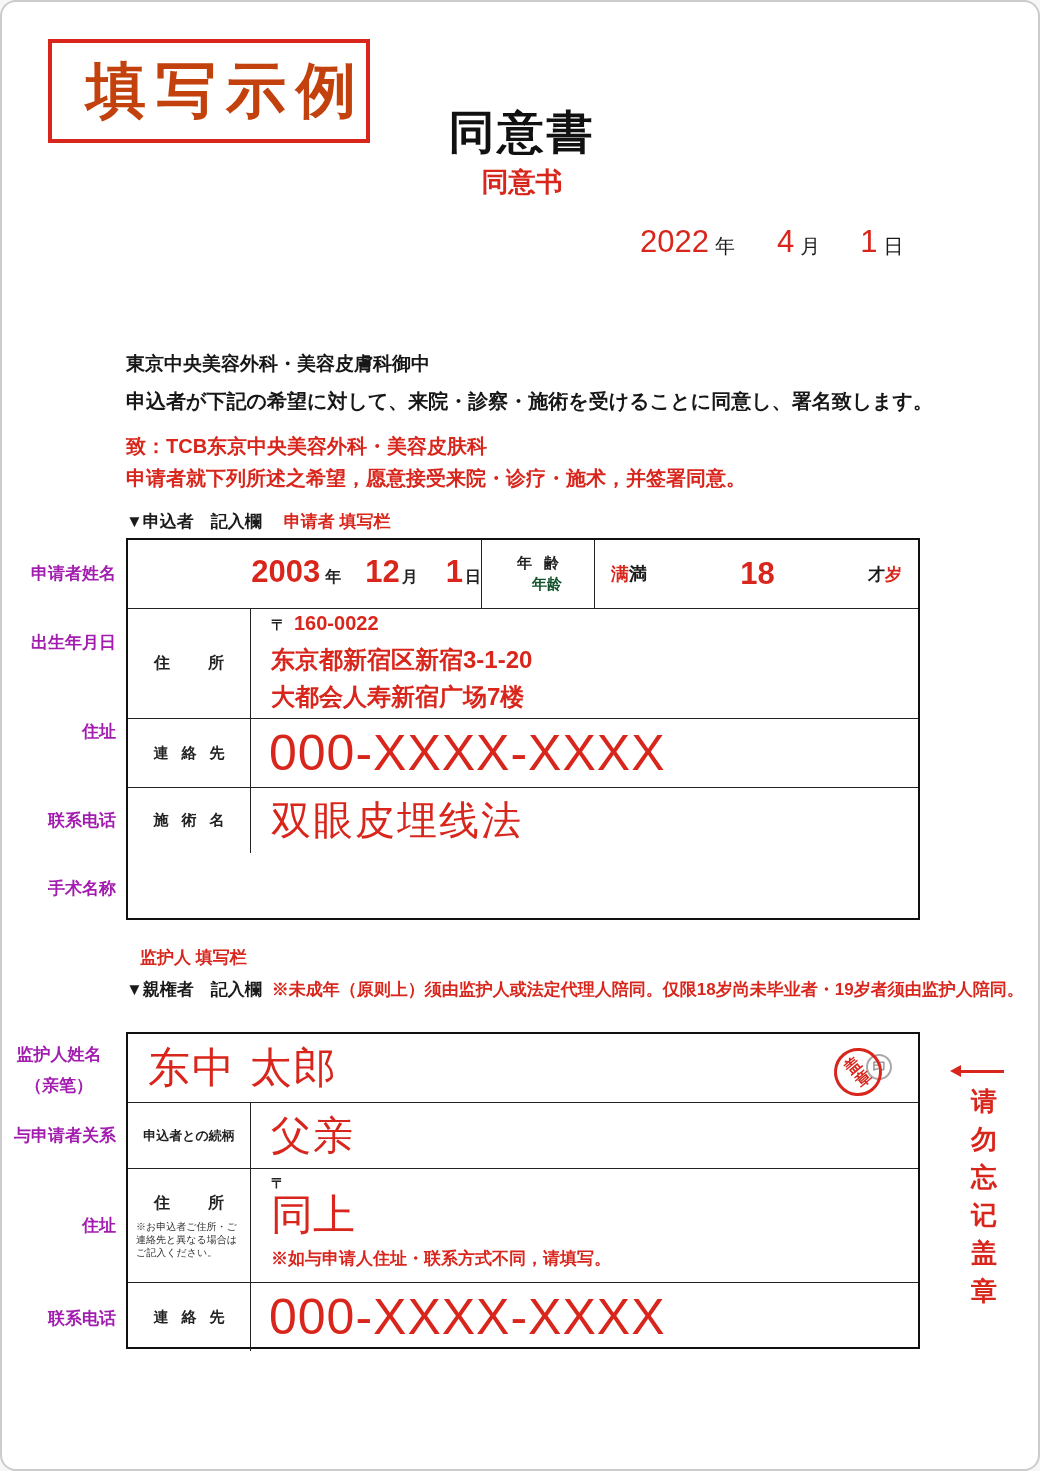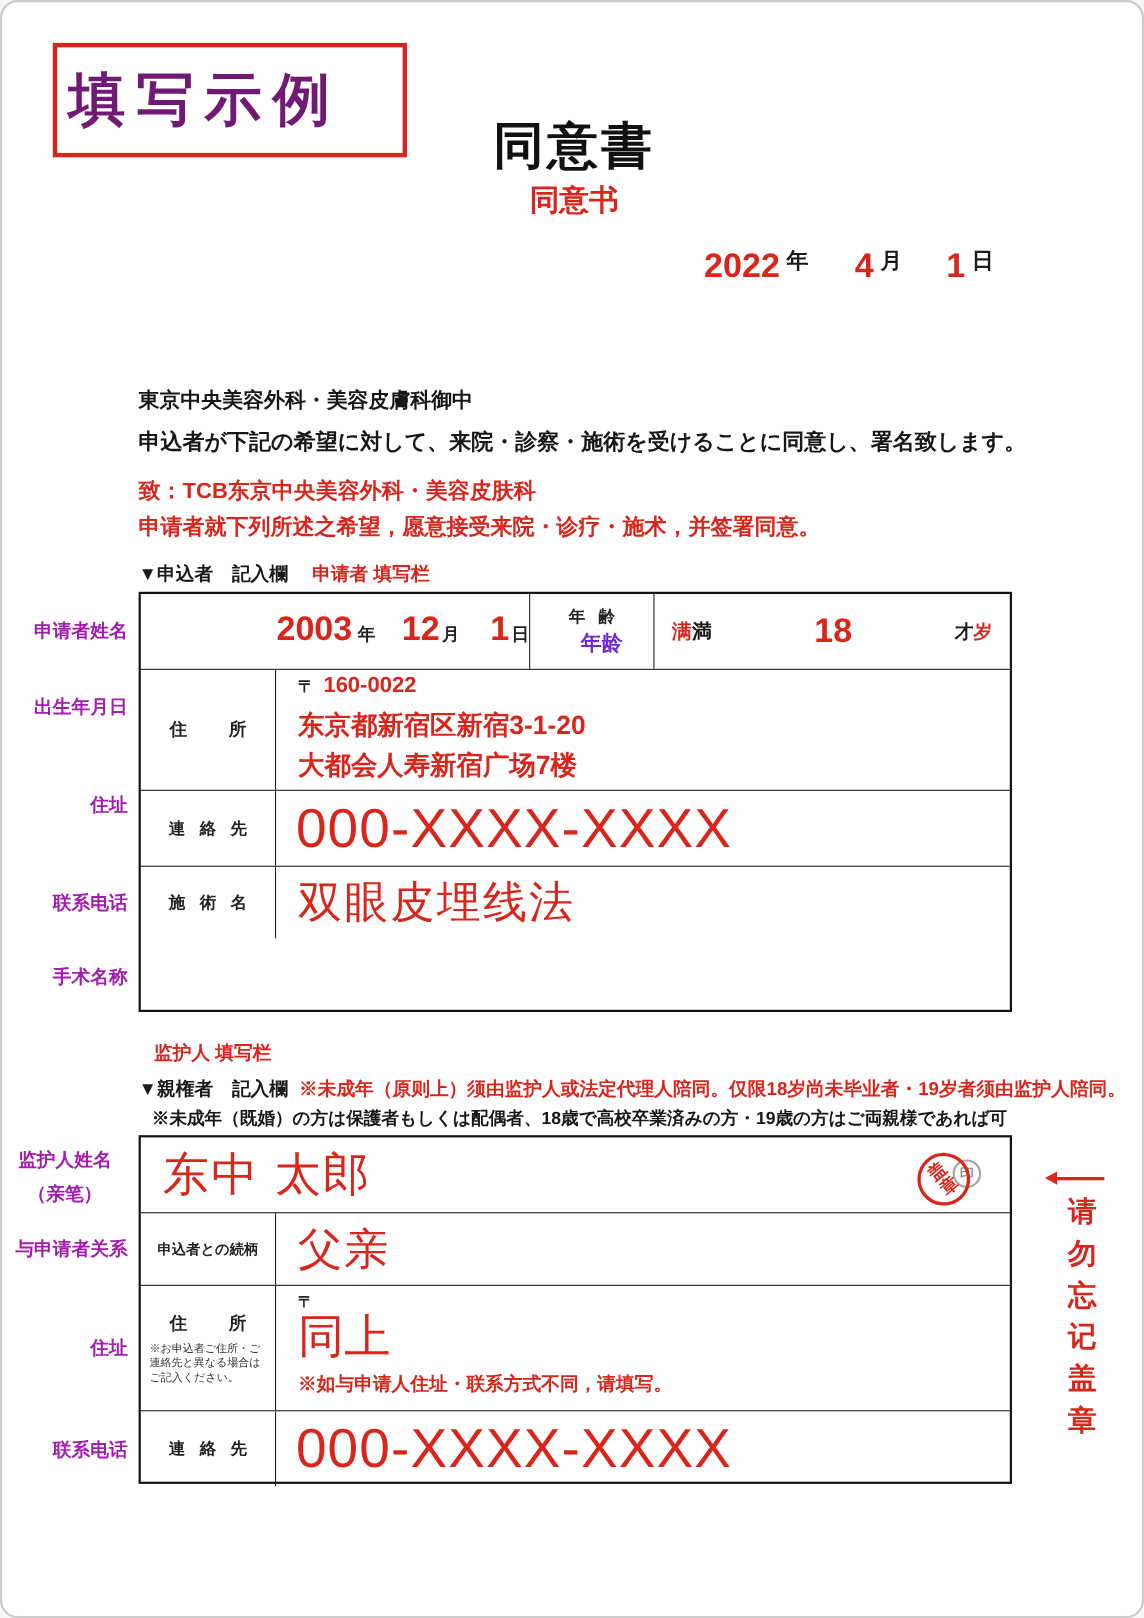--- a/index.html
+++ b/index.html
@@ -10,33 +10,33 @@
     background:#ffffff; border:2px solid #cccccc; border-radius:16px; overflow:hidden;
     color:#1a1a1a;
   }
   .red { color:#d9261c; }
   .abs { position:absolute; }
   .nowrap { white-space:nowrap; }
 
   
   .example-box {
     left:46px; top:37px; width:322px; height:104px;
-    border:4px solid #d9261c; display:flex; align-items:center; justify-content:flex-start;
-    font-size:52px; font-weight:bold; color:#701a75; letter-spacing:10px; padding-left:10px;
+    border:4px solid #d9261c; display:flex; align-items:center; justify-content:flex-end;
+    font-size:60px; font-weight:bold; color:#c2410c; letter-spacing:10px; padding-left:10px;
   }
   .doc-title {
     left:0; top:100px; width:1040px; text-align:center;
     font-family:"DejaVu Serif", serif; font-size:46px; font-weight:bold; color:#111;
     letter-spacing:3px;
   }
   .doc-subtitle {
     left:0; top:162px; width:1040px; text-align:center;
     font-size:27px; font-weight:bold; color:#d9261c;
   }
-  .date-line { left:638px; top:222px; display:flex; align-items:flex-start; font-weight:bold; }
+  .date-line { left:638px; top:222px; display:flex; align-items:flex-end; font-weight:normal; }
   .date-num { font-size:31px; color:#d9261c; }
   .date-unit { font-size:20px; color:#1a1a1a; margin-left:6px; }
   .gap40 { margin-left:42px; } .gap38 { margin-left:40px; }
 
   
   .intro-jp1 { left:124px; top:349px; font-size:19px; font-weight:bold; color:#171717; }
   .intro-jp2 { left:124px; top:386px; font-size:20px; font-weight:bold; color:#171717; }
   .intro-cn1 { left:124px; top:431px; font-size:20px; font-weight:bold; }
   .intro-cn2 { left:124px; top:463px; font-size:20px; font-weight:bold; }
 
@@ -81,21 +81,21 @@
   .phone-red { font-size:50px; font-weight:400; color:#d9261c; padding-left:18px; letter-spacing:1px; }
 
   
   .datecell { width:354px; flex:none; border-right:1.5px solid #222; display:flex; align-items:baseline; justify-content:flex-end; padding-top:14px; }
   .d-num { font-size:31px; font-weight:bold; color:#d9261c; }
   .d-unit { font-size:16px; font-weight:bold; color:#222; margin-left:5px; }
   .d-sp1 { margin-left:24px; } .d-sp2 { margin-left:28px; }
   .agelblcell { width:113px; flex:none; border-right:1.5px solid #222;
     display:flex; flex-direction:column; align-items:center; justify-content:center; font-weight:bold; }
   .agelbl-jp { font-size:15px; color:#222; letter-spacing:12px; padding-left:12px; }
-  .agelbl-cn { font-size:19px; color:#6d28d9; margin-top:2px; margin-left:18px; }
+  .agelbl-cn { font-size:15px; color:#14532d; margin-top:2px; margin-left:18px; }
   .agecell { flex:1; display:flex; align-items:center; justify-content:space-between; padding:0 16px; }
   .age-prefix { font-size:18px; font-weight:bold; }
   .age-num { font-size:31px; font-weight:bold; color:#d9261c; }
   .age-suffix { font-size:17px; font-weight:bold; }
 
   
   .addr-val { flex-direction:column; align-items:flex-start; justify-content:center; padding-left:20px; }
   .postal-row { display:flex; align-items:baseline; margin-bottom:6px; }
   .postal-mark { font-size:15px; font-weight:bold; color:#222; margin-right:8px; }
   .postal-num { font-size:20px; font-weight:bold; color:#d9261c; }
@@ -215,21 +215,20 @@
         <span class="mid-red">双眼皮埋线法</span>
       </div>
     </div>
   </div>
 
   <div class="abs t2-prehead red">监护人 填写栏</div>
   <div class="abs t2-header">
     <span class="nowrap">▼親権者　記入欄</span>
     <span class="cn red nowrap">※未成年（原则上）须由监护人或法定代理人陪同。仅限18岁尚未毕业者・19岁者须由监护人陪同。</span>
   </div>
-  <div class="abs t2-note-jp nowrap">※未成年（既婚）の方は保護者もしくは配偶者、18歳で高校卒業済みの方・19歳の方はご両親様であれば可</div>
 
   <div class="side-lbl side-lbl2" style="top:1037px">
     <div>监护人姓名</div>
     <div>（亲笔）</div>
   </div>
   <div class="side-lbl" style="top:1122px">与申请者关系</div>
   <div class="side-lbl" style="top:1212px">住址</div>
   <div class="side-lbl" style="top:1305px">联系电话</div>
 
   <div class="tbl tbl2">

